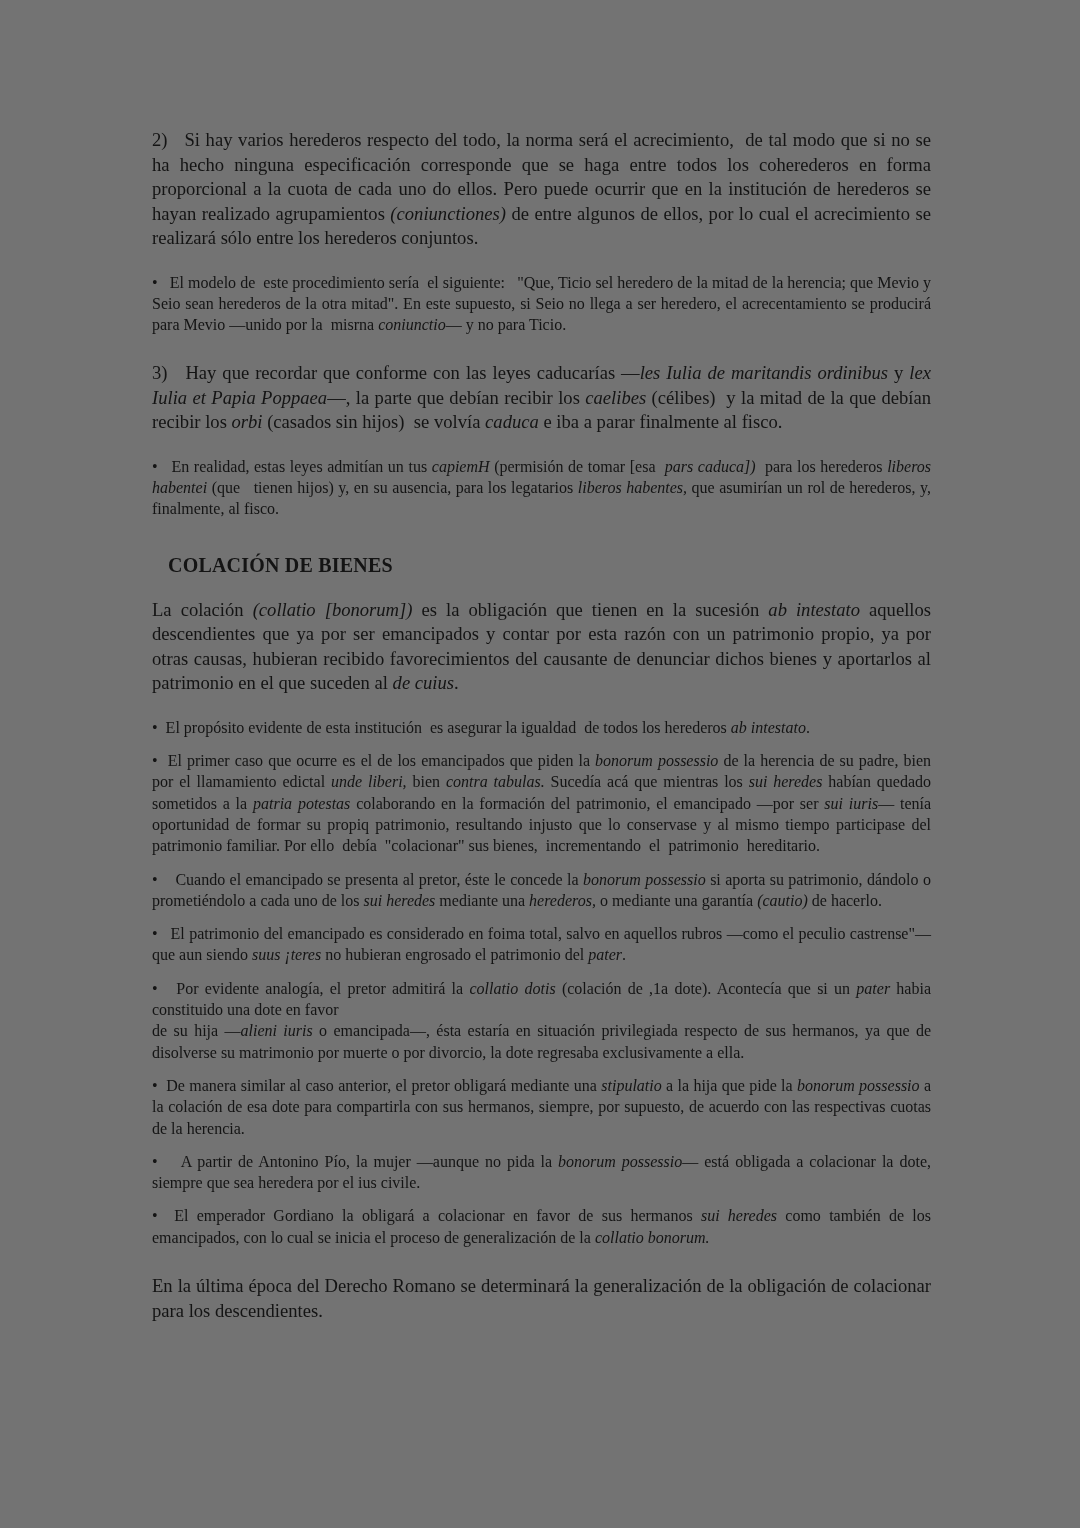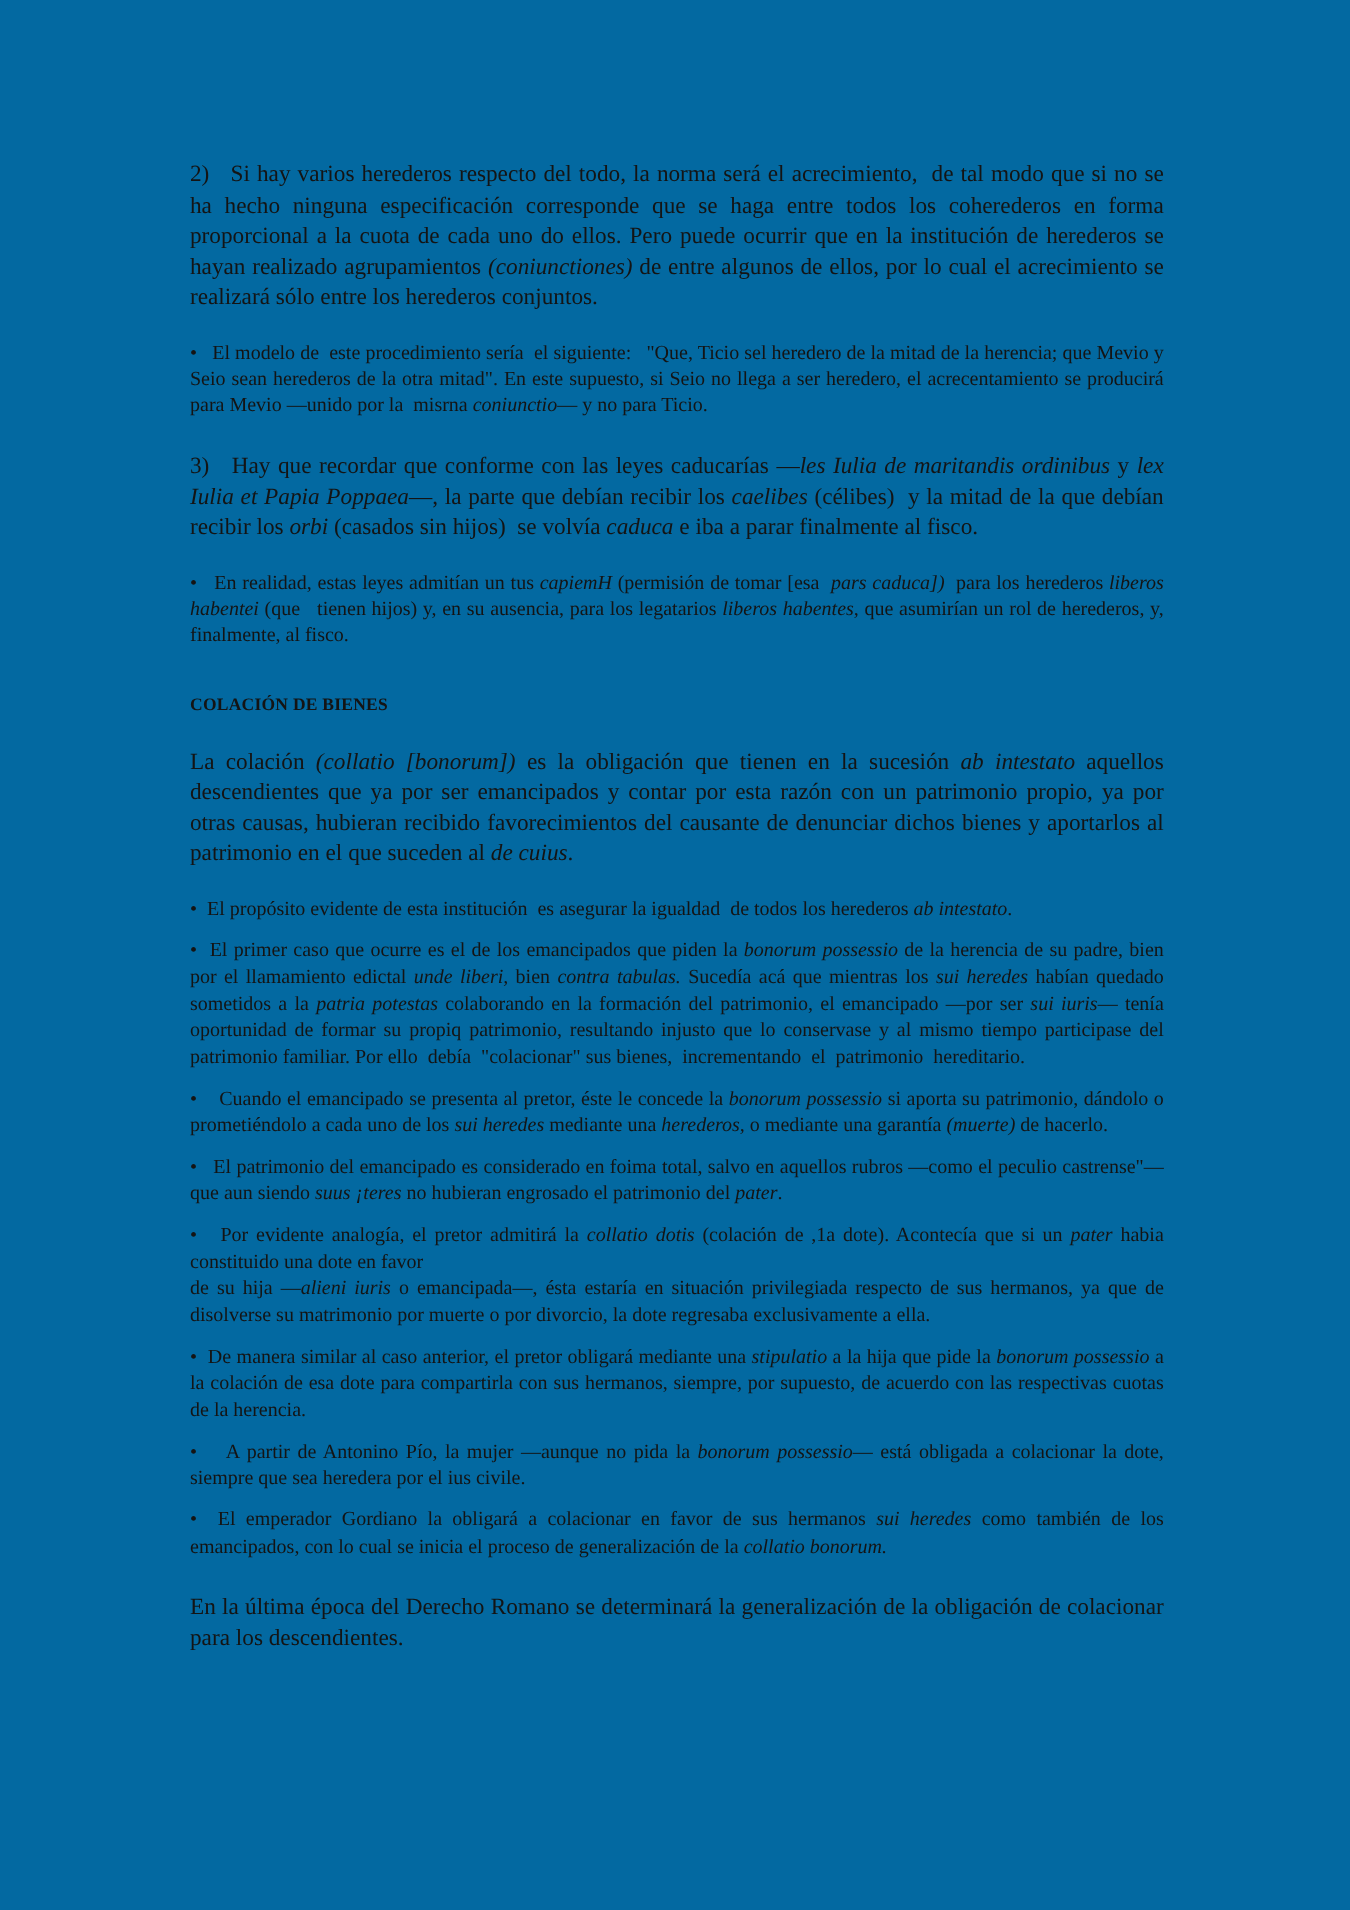--- a/index.html
+++ b/index.html
@@ -4,21 +4,21 @@
 <style>
   html, body {
     margin: 0;
     padding: 0;
     background: #ffffff;
   }
   .page {
     position: relative;
     width: 1080px;
     height: 1528px;
-    background: #0369a1;
+    background: #737373;
     overflow: hidden;
     font-family: "Liberation Serif", "DejaVu Serif", serif;
     color: #141414;
   }
   .content {
     position: absolute;
     left: 152px;
     top: 128px;
     width: 779px;
   }
@@ -32,44 +32,44 @@
   .paragraph:first-child { margin-top: 0; }
   .note {
     font-size: 16px;
     line-height: 21.3px;
     text-align: justify;
     margin: 21px 0 0 0;
   }
   .note + .note { margin-top: 12px; }
   .note + .paragraph { margin-top: 26px; }
   .heading {
-    font-size: 14px;
+    font-size: 20px;
     line-height: 26px;
     font-weight: bold;
     letter-spacing: 0.2px;
-    margin: 32px 0 0 0;
+    margin: 32px 0 0 16px;
     text-align: left;
   }
   .heading + .paragraph { margin-top: 20px; }
   .em { font-style: italic; }
 </style>
 </head>
 <body>
 
 <div class="page">
   <div class="content" id="document-content">
       <div class="block paragraph">2) &nbsp; Si hay varios herederos respecto del todo, la norma será el acrecimiento, &nbsp;de tal modo que si no se ha hecho ninguna especificación corresponde que se haga entre todos los coherederos en forma proporcional a la cuota de cada uno do ellos. Pero puede ocurrir que en la institución de herederos se hayan realizado agrupamientos <span class="em">(coniunctiones)</span> de entre algunos de ellos, por lo cual el acrecimiento se realizará sólo entre los herederos conjuntos.</div>
       <div class="block note">•&nbsp;&nbsp; El modelo de &nbsp;este procedimiento sería &nbsp;el siguiente: &nbsp;&nbsp;"Que, Ticio sel heredero de la mitad de la herencia; que Mevio y Seio sean herederos de la otra mitad". En este supuesto, si Seio no llega a ser heredero, el acrecentamiento se producirá para Mevio —unido por la &nbsp;misrna <span class="em">coniunctio</span>— y no para Ticio.</div>
       <div class="block paragraph">3) &nbsp; Hay que recordar que conforme con las leyes caducarías —<span class="em">les Iulia de maritandis ordinibus</span> y <span class="em">lex Iulia et Papia Poppaea</span>—, la parte que debían recibir los <span class="em">caelibes</span> (célibes) &nbsp;y la mitad de la que debían recibir los <span class="em">orbi</span> (casados sin hijos) &nbsp;se volvía <span class="em">caduca</span> e iba a parar finalmente al fisco.</div>
       <div class="block note">•&nbsp;&nbsp; En realidad, estas leyes admitían un tus <span class="em">capiemH</span> (permisión de tomar [esa &nbsp;<span class="em">pars caduca])</span> &nbsp;para los herederos <span class="em">liberos habentei</span> (que &nbsp; tienen hijos) y, en su ausencia, para los legatarios <span class="em">liberos habentes,</span> que asumirían un rol de herederos, y, finalmente, al fisco.</div>
       <div class="block heading">COLACIÓN DE BIENES</div>
       <div class="block paragraph">La colación <span class="em">(collatio [bonorum])</span> es la obligación que tienen en la sucesión <span class="em">ab intestato</span> aquellos descendientes que ya por ser emancipados y contar por esta razón con un patrimonio propio, ya por otras causas, hubieran recibido favorecimientos del causante de denunciar dichos bienes y aportarlos al patrimonio en el que suceden al <span class="em">de cuius</span>.</div>
       <div class="block note">•&nbsp; El propósito evidente de esta institución &nbsp;es asegurar la igualdad &nbsp;de todos los herederos <span class="em">ab intestato</span>.</div>
       <div class="block note">•&nbsp;&nbsp;El primer caso que ocurre es el de los emancipados que piden la <span class="em">bonorum possessio</span> de la herencia de su padre, bien por el llamamiento edictal <span class="em">unde liberi,</span> bien <span class="em">contra tabulas.</span> Sucedía acá que mientras los <span class="em">sui heredes</span> habían quedado sometidos a la <span class="em">patria potestas</span> colaborando en la formación del patrimonio, el emancipado —por ser <span class="em">sui iuris</span>— tenía oportunidad de formar su propiq patrimonio, resultando injusto que lo conservase y al mismo tiempo participase del patrimonio familiar. Por ello &nbsp;debía &nbsp;"colacionar" sus bienes, &nbsp;incrementando &nbsp;el &nbsp;patrimonio &nbsp;hereditario.</div>
-      <div class="block note">•&nbsp;&nbsp;&nbsp; Cuando el emancipado se presenta al pretor, éste le concede la <span class="em">bonorum possessio</span> si aporta su patrimonio, dándolo o prometiéndolo a cada uno de los <span class="em">sui heredes</span> mediante una <span class="em">herederos,</span> o mediante una garantía <span class="em">(muerte)</span> de hacerlo.</div>
+      <div class="block note">•&nbsp;&nbsp;&nbsp; Cuando el emancipado se presenta al pretor, éste le concede la <span class="em">bonorum possessio</span> si aporta su patrimonio, dándolo o prometiéndolo a cada uno de los <span class="em">sui heredes</span> mediante una <span class="em">herederos,</span> o mediante una garantía <span class="em">(cautio)</span> de hacerlo.</div>
       <div class="block note">•&nbsp;&nbsp; El patrimonio del emancipado es considerado en foima total, salvo en aquellos rubros —como el peculio castrense"— que aun siendo <span class="em">suus ¡teres</span> no hubieran engrosado el patrimonio del <span class="em">pater</span>.</div>
       <div class="block note">•&nbsp;&nbsp; Por evidente analogía, el pretor admitirá la <span class="em">collatio dotis</span> (colación de ,1a dote). Acontecía que si un <span class="em">pater</span> habia constituido una dote en favor<br>de su hija —<span class="em">alieni iuris</span> o emancipada—, ésta estaría en situación privilegiada respecto de sus hermanos, ya que de disolverse su matrimonio por muerte o por divorcio, la dote regresaba exclusivamente a ella.</div>
       <div class="block note">•&nbsp;&nbsp;De manera similar al caso anterior, el pretor obligará mediante una <span class="em">stipulatio</span> a la hija que pide la <span class="em">bonorum possessio</span> a la colación de esa dote para compartirla con sus hermanos, siempre, por supuesto, de acuerdo con las respectivas cuotas de la herencia.</div>
       <div class="block note">•&nbsp;&nbsp;&nbsp; A partir de Antonino Pío, la mujer —aunque no pida la <span class="em">bonorum possessio</span>— está obligada a colacionar la dote, siempre que sea heredera por el ius civile.</div>
       <div class="block note">•&nbsp;&nbsp;El emperador Gordiano la obligará a colacionar en favor de sus hermanos <span class="em">sui heredes</span> como también de los emancipados, con lo cual se inicia el proceso de generalización de la <span class="em">collatio bonorum.</span></div>
       <div class="block paragraph">En la última época del Derecho Romano se determinará la generalización de la obligación de colacionar para los descendientes.</div>
     </div>
 </div>
 
 </body></html>

